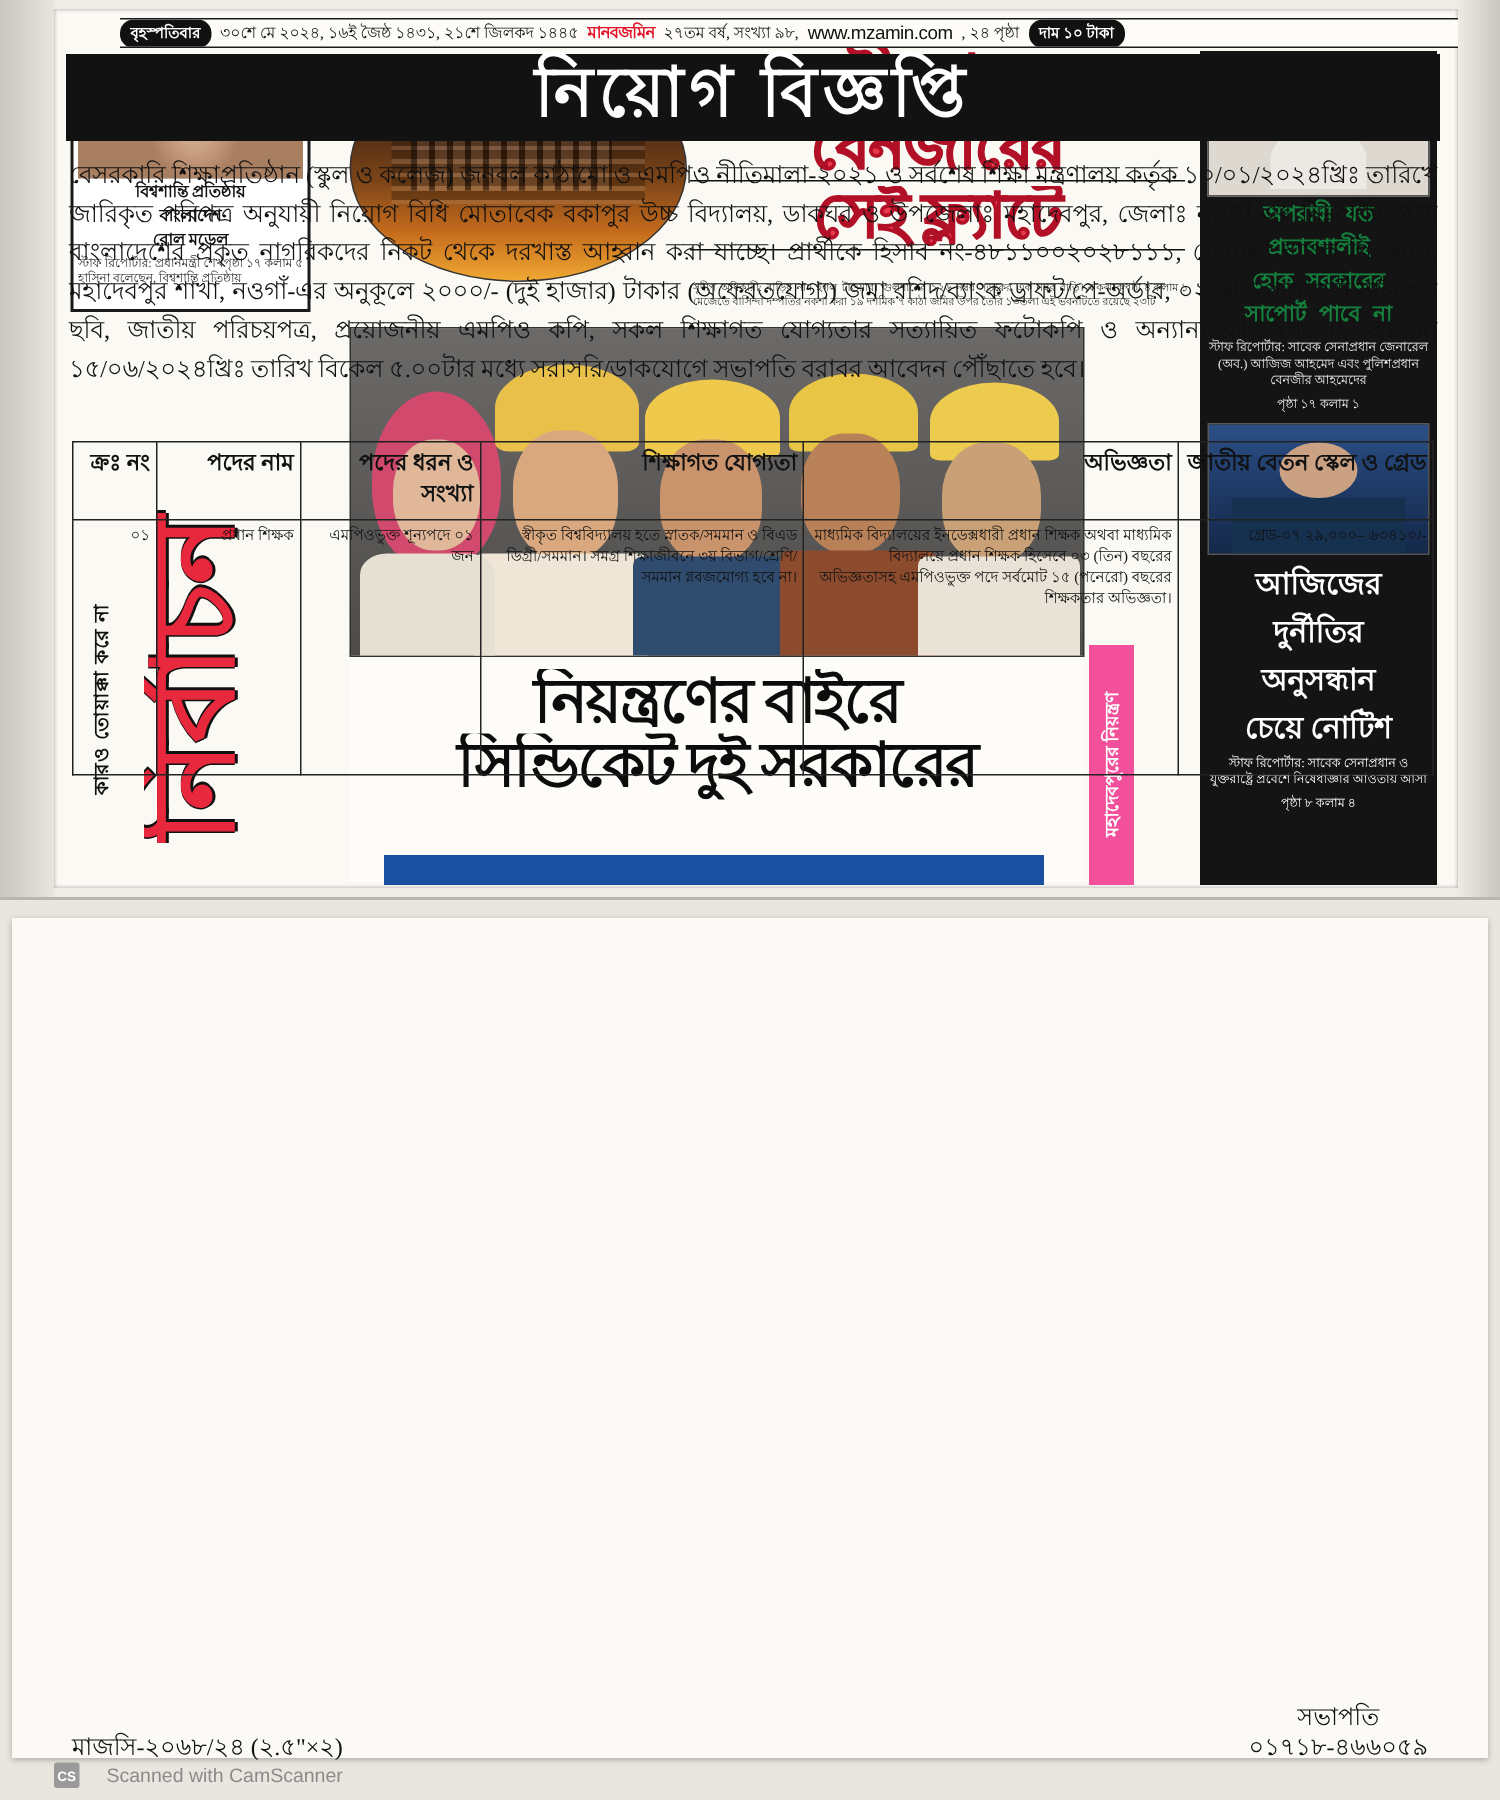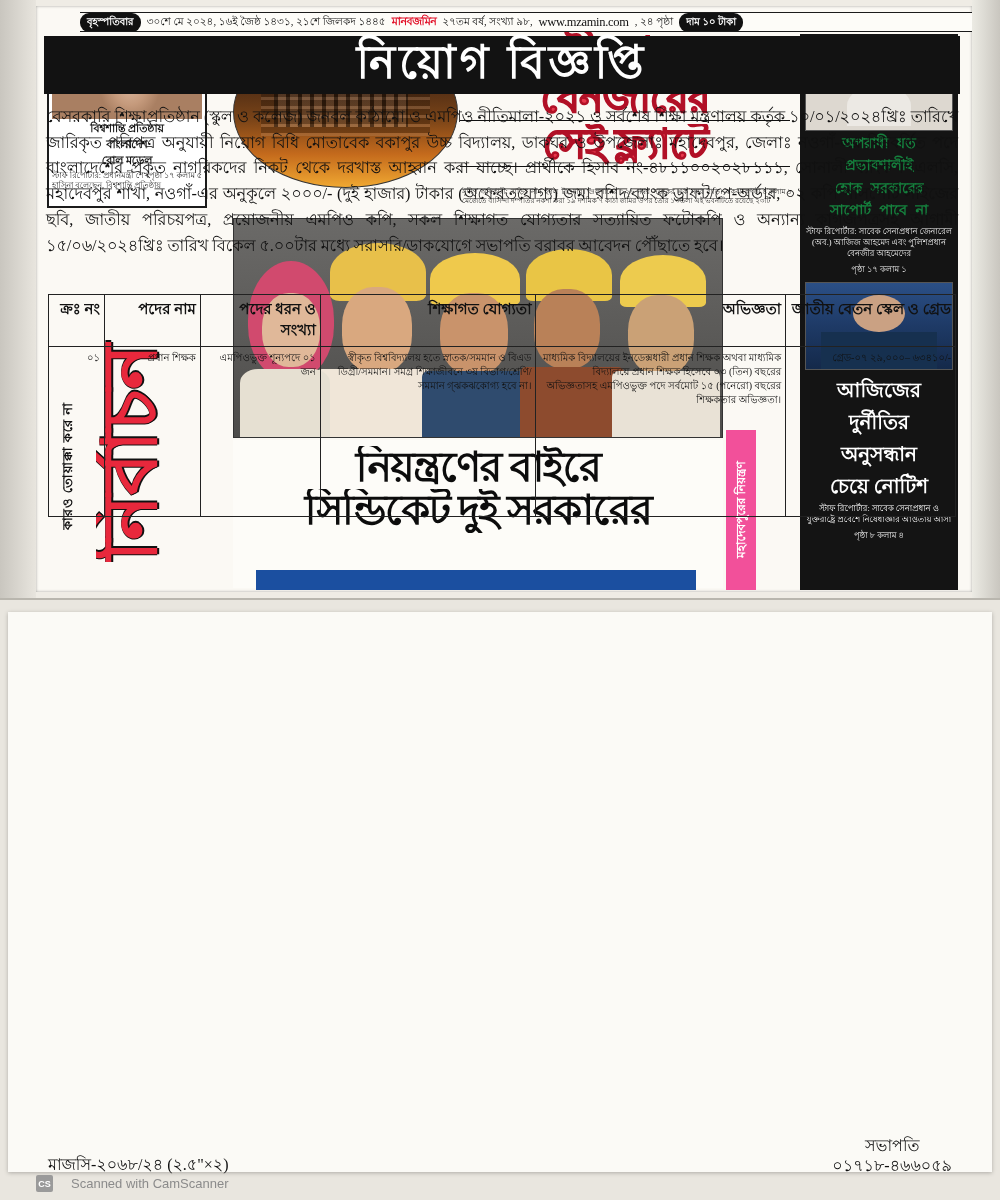--- a/index.html
+++ b/index.html
@@ -38,21 +38,21 @@
     display:flex; align-items:center; gap:6px;
     font-size:10.5px; color:#111; white-space:nowrap; overflow:hidden;
     background:#fdfcf8;
     margin-left:24px;
   }
   .pill {
     background:#111; color:#fff; border-radius:9px;
     padding:1px 7px; font-size:10px; font-weight:bold;
   }
   .red-logo { color:#e2122a; font-weight:bold; font-size:11px; letter-spacing:-.5px; }
-  .url { font-family:Liberation Serif, serif; font-size:12.5px; letter-spacing:-.3px; }
+  .url { font-family:Liberation Sans, sans-serif; font-size:12.5px; letter-spacing:-.3px; }
 
   
   .pm-box {
     position:absolute; left:47px; top:36px; width:160px; height:172px;
     border:2.5px solid #1b1b1b; background:#fff; padding:3px;
   }
   .pm-photo {
     width:100%; height:78px;
     background:
       radial-gradient(ellipse 30px 34px at 52% 58%, #d8b49a 0%, #c59a7c 55%, #a97f62 100%),
@@ -358,21 +358,21 @@
         <th>শিক্ষাগত যোগ্যতা</th>
         <th>অভিজ্ঞতা</th>
         <th>জাতীয় বেতন স্কেল ও গ্রেড</th>
       </tr>
     </thead>
     <tbody>
       <tr>
         <td class="c0">০১</td>
         <td class="c1">প্রধান শিক্ষক</td>
         <td class="c2">এমপিওভুক্ত শূন্যপদে ০১ জন</td>
-        <td class="c3">স্বীকৃত বিশ্ববিদ্যালয় হতে স্নাতক/সমমান ও বিএড ডিগ্রী/সমমান। সমগ্র শিক্ষাজীবনে ৩য় বিভাগ/শ্রেণি/সমমান গ্ঝকঝকোগ্য হবে না।</td>
+        <td class="c3">স্বীকৃত বিশ্ববিদ্যালয় হতে স্নাতক/সমমান ও বিএড ডিগ্রী/সমমান। সমগ্র শিক্ষাজীবনে ৩য় বিভাগ/শ্রেণি/সমমান গ্নবজমোগ্য হবে না।</td>
         <td class="c4">মাধ্যমিক বিদ্যালয়ের ইনডেক্সধারী প্রধান শিক্ষক অথবা মাধ্যমিক বিদ্যালয়ে প্রধান শিক্ষক হিসেবে ০৩ (তিন) বছরের অভিজ্ঞতাসহ এমপিওভুক্ত পদে সর্বমোট ১৫ (পনেরো) বছরের শিক্ষকতার অভিজ্ঞতা।</td>
         <td class="c5">গ্রেড-০৭ ২৯,০০০– ৬৩৪১০/-</td>
       </tr>
     </tbody>
   </table>
 
   <div class="ad-foot-l">মাজসি-২০৬৮/২৪ (২.৫"×২)</div>
   <div class="ad-foot-r">
     <div>সভাপতি</div>
     <div>০১৭১৮-৪৬৬০৫৯</div>

